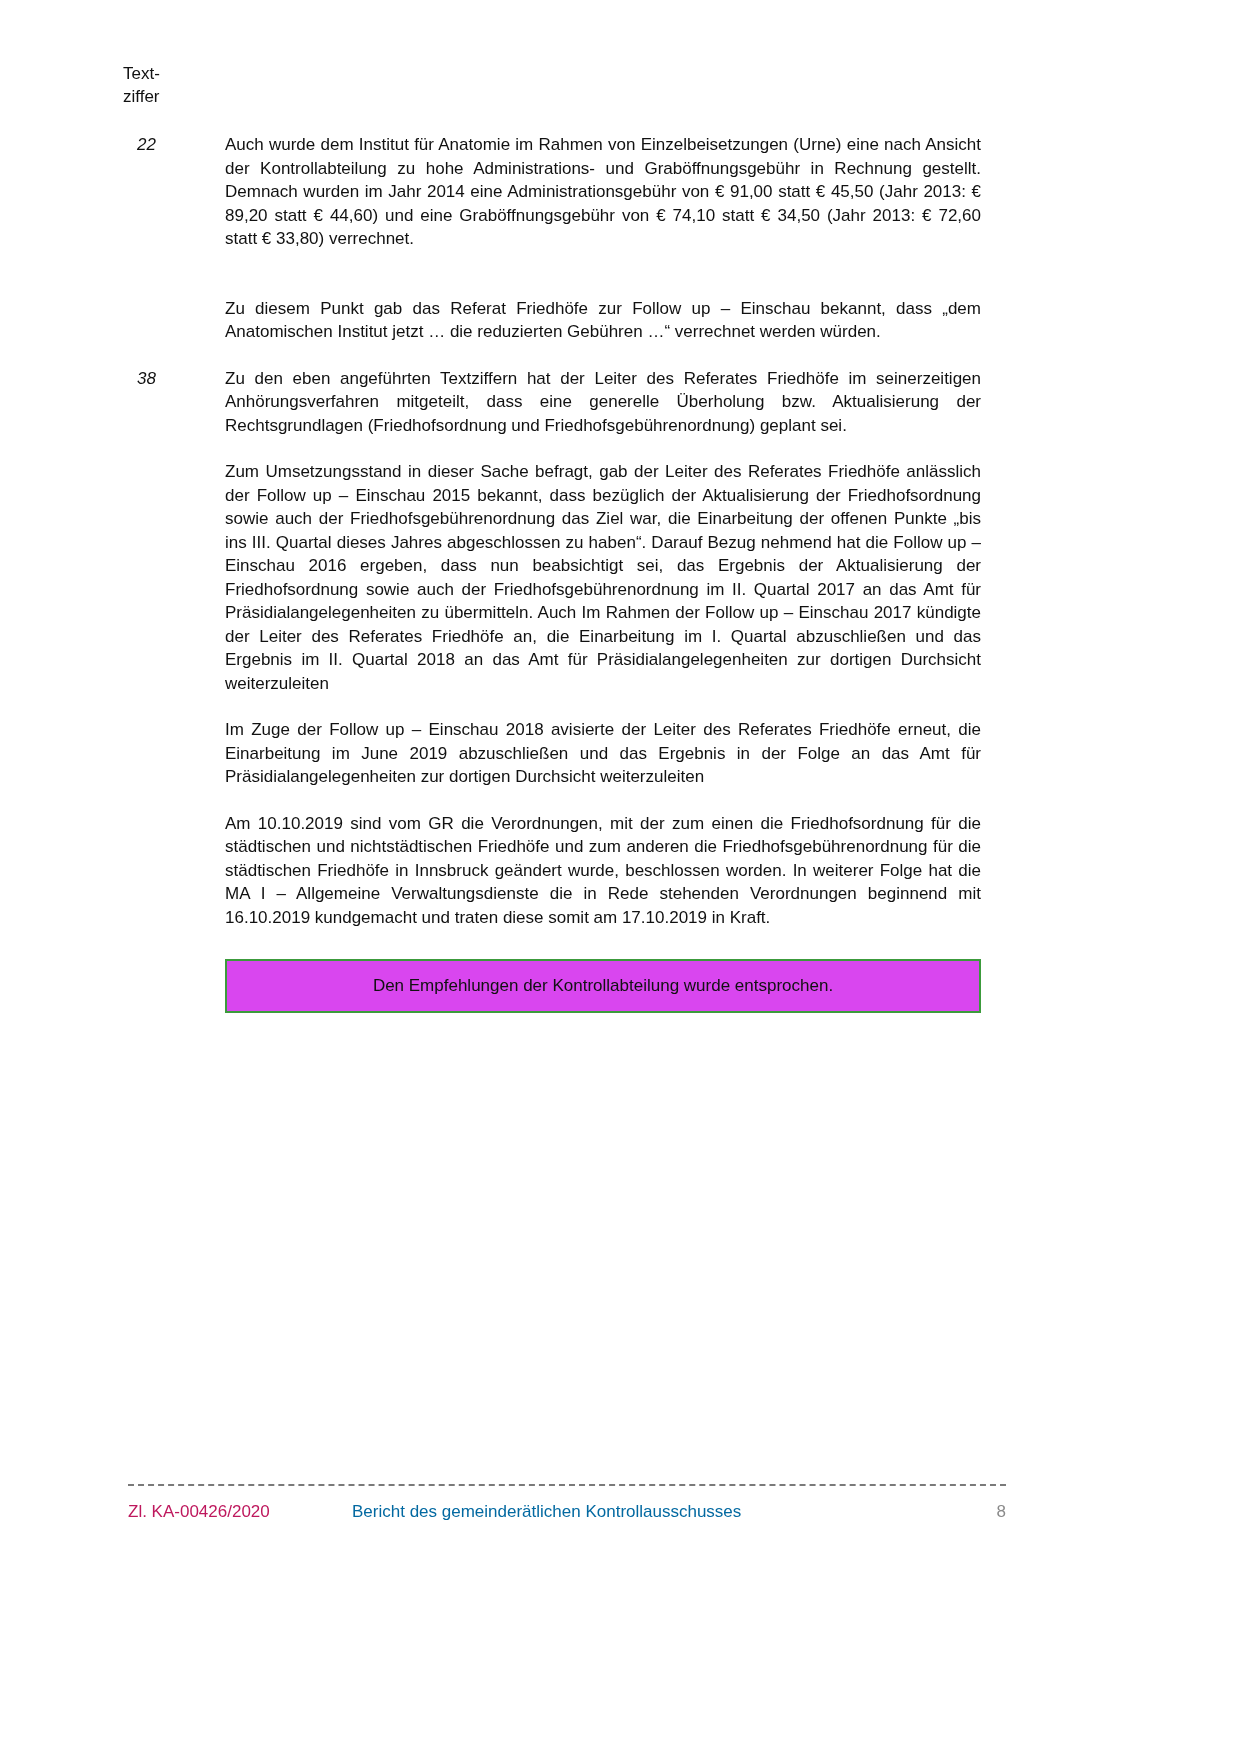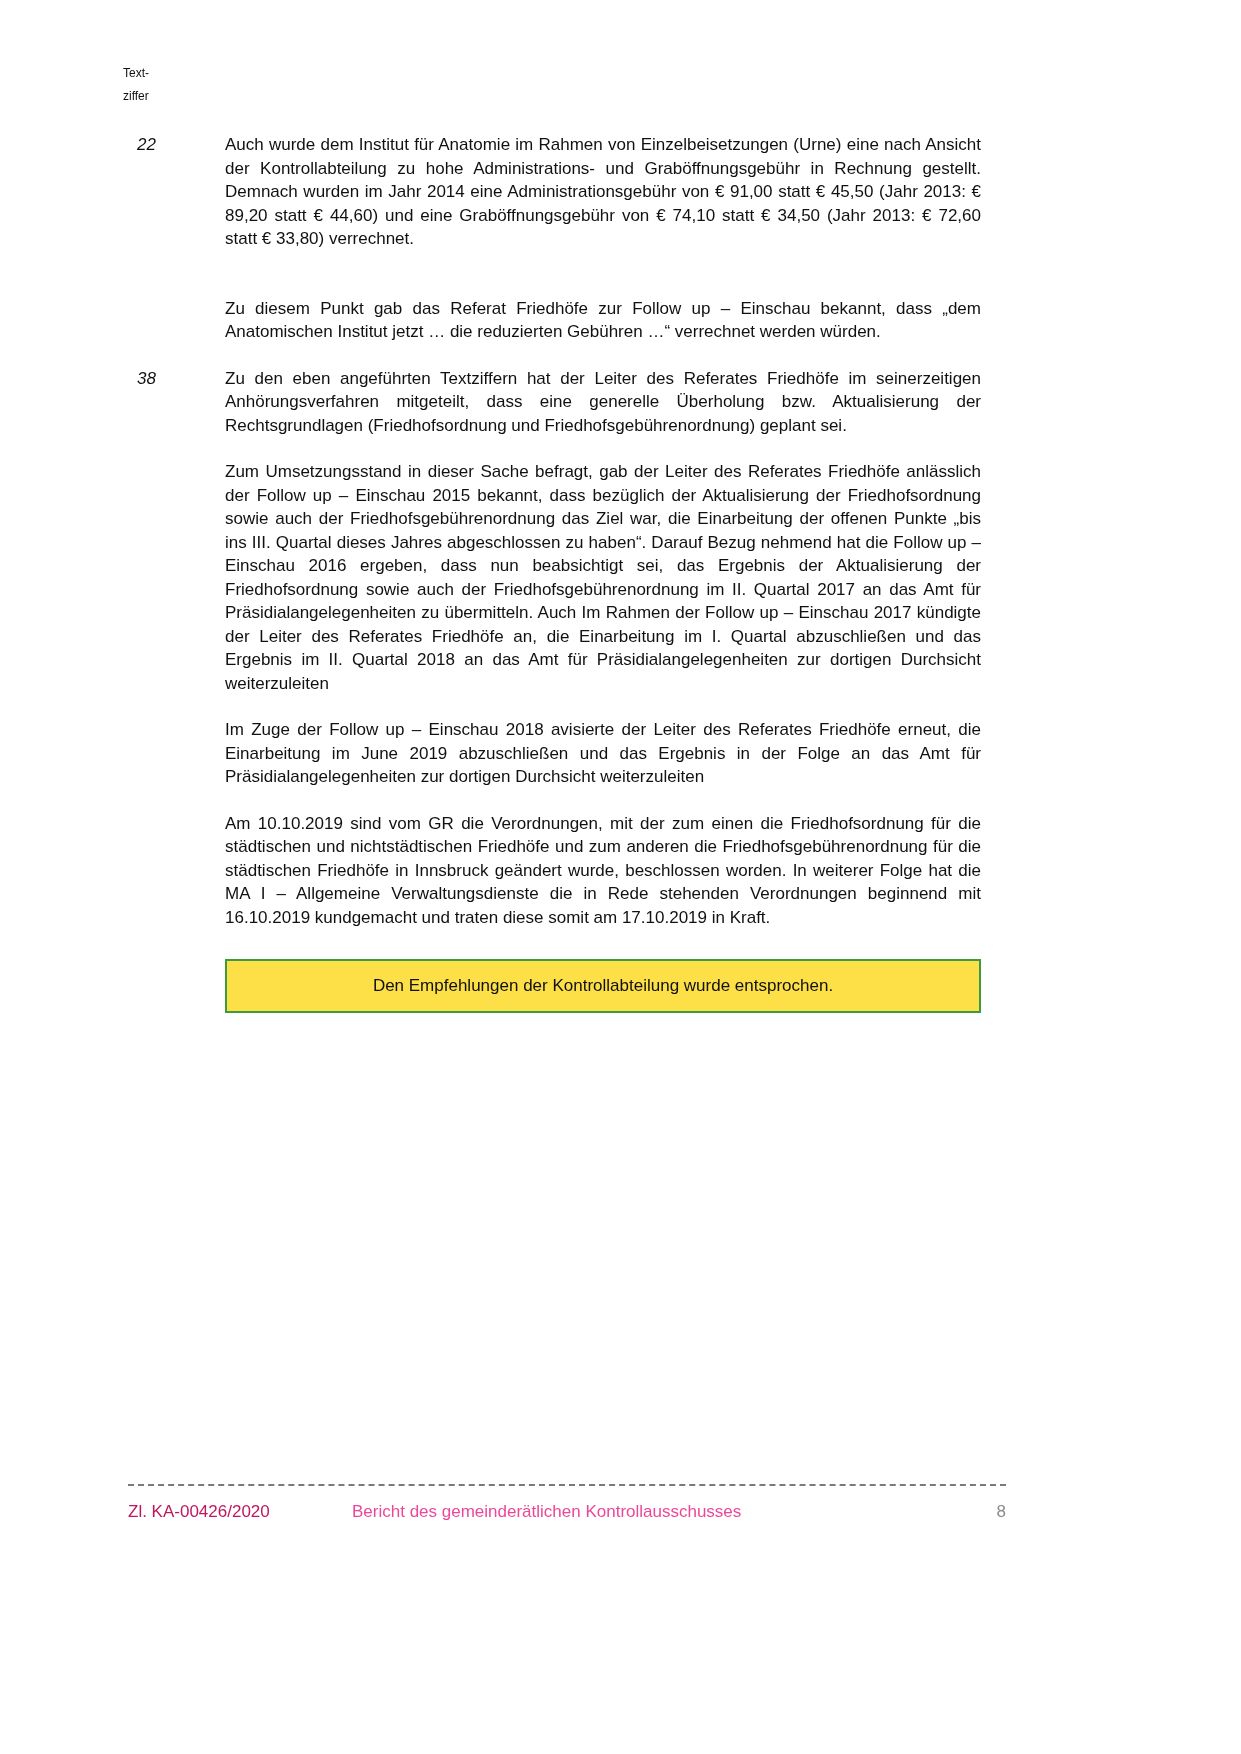--- a/index.html
+++ b/index.html
@@ -13,21 +13,21 @@
     width: 1241px;
     height: 1754px;
     background: #ffffff;
     overflow: hidden;
     color: #111111;
   }
   .tz-header {
     position: absolute;
     left: 123px;
     top: 62px;
-    font-size: 12px;
+    font-size: 17px;
     line-height: 23px;
     color: #111111;
   }
   .content {
     position: absolute;
     left: 125px;
     top: 133px;
     width: 856px;
   }
   .para-row {
@@ -47,21 +47,21 @@
     text-align: justify;
     text-align-last: left;
     color: #111111;
   }
   .rec-box-row {
     display: grid;
     grid-template-columns: 100px 1fr;
     margin-top: 30px;
   }
   .rec-box {
-    background: #fde047;
+    background: #d946ef;
     border: 2px solid #3c9b3c;
     text-align: center;
     font-size: 17px;
     line-height: 23.5px;
     padding: 13px 10px;
     box-sizing: border-box;
   }
   .footer {
     position: absolute;
     left: 128px;
@@ -77,21 +77,21 @@
     display: flex;
     align-items: baseline;
     font-size: 17px;
   }
   .footer-ref {
     width: 224px;
     color: #be185d;
   }
   .footer-title {
     flex: 1;
-    color: #ec4899;
+    color: #0369a1;
   }
   .footer-page {
     color: #8a8a8a;
   }
 </style>
 </head>
 <body>
 
 <div class="page">
 

